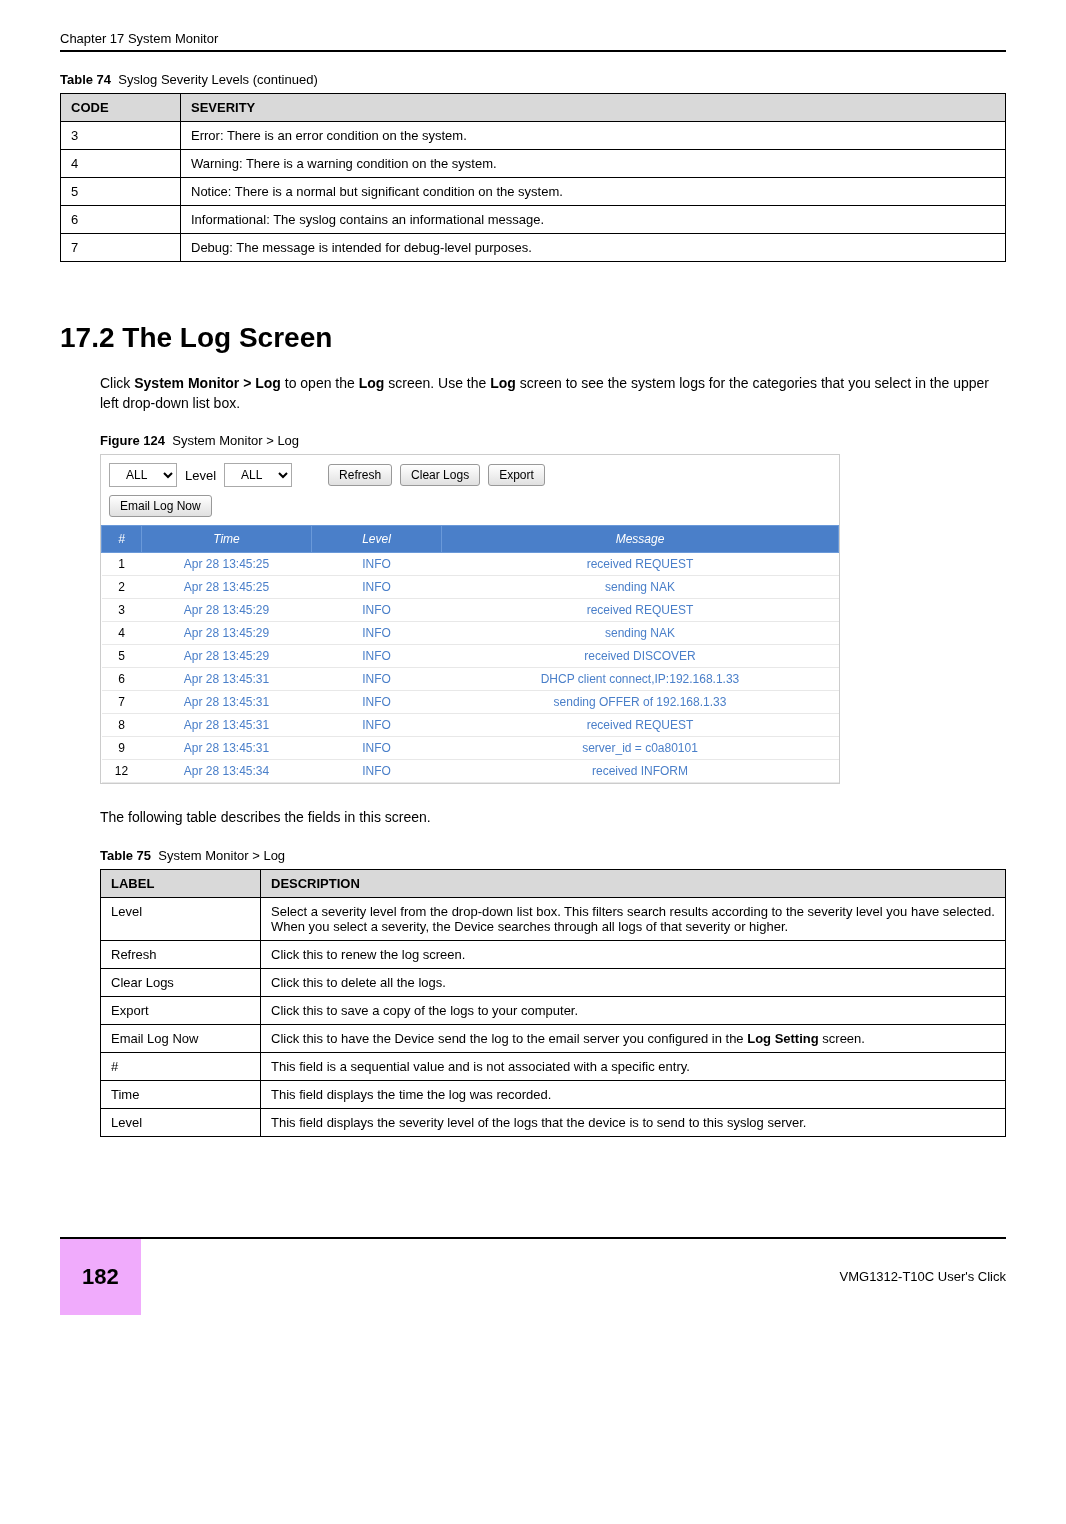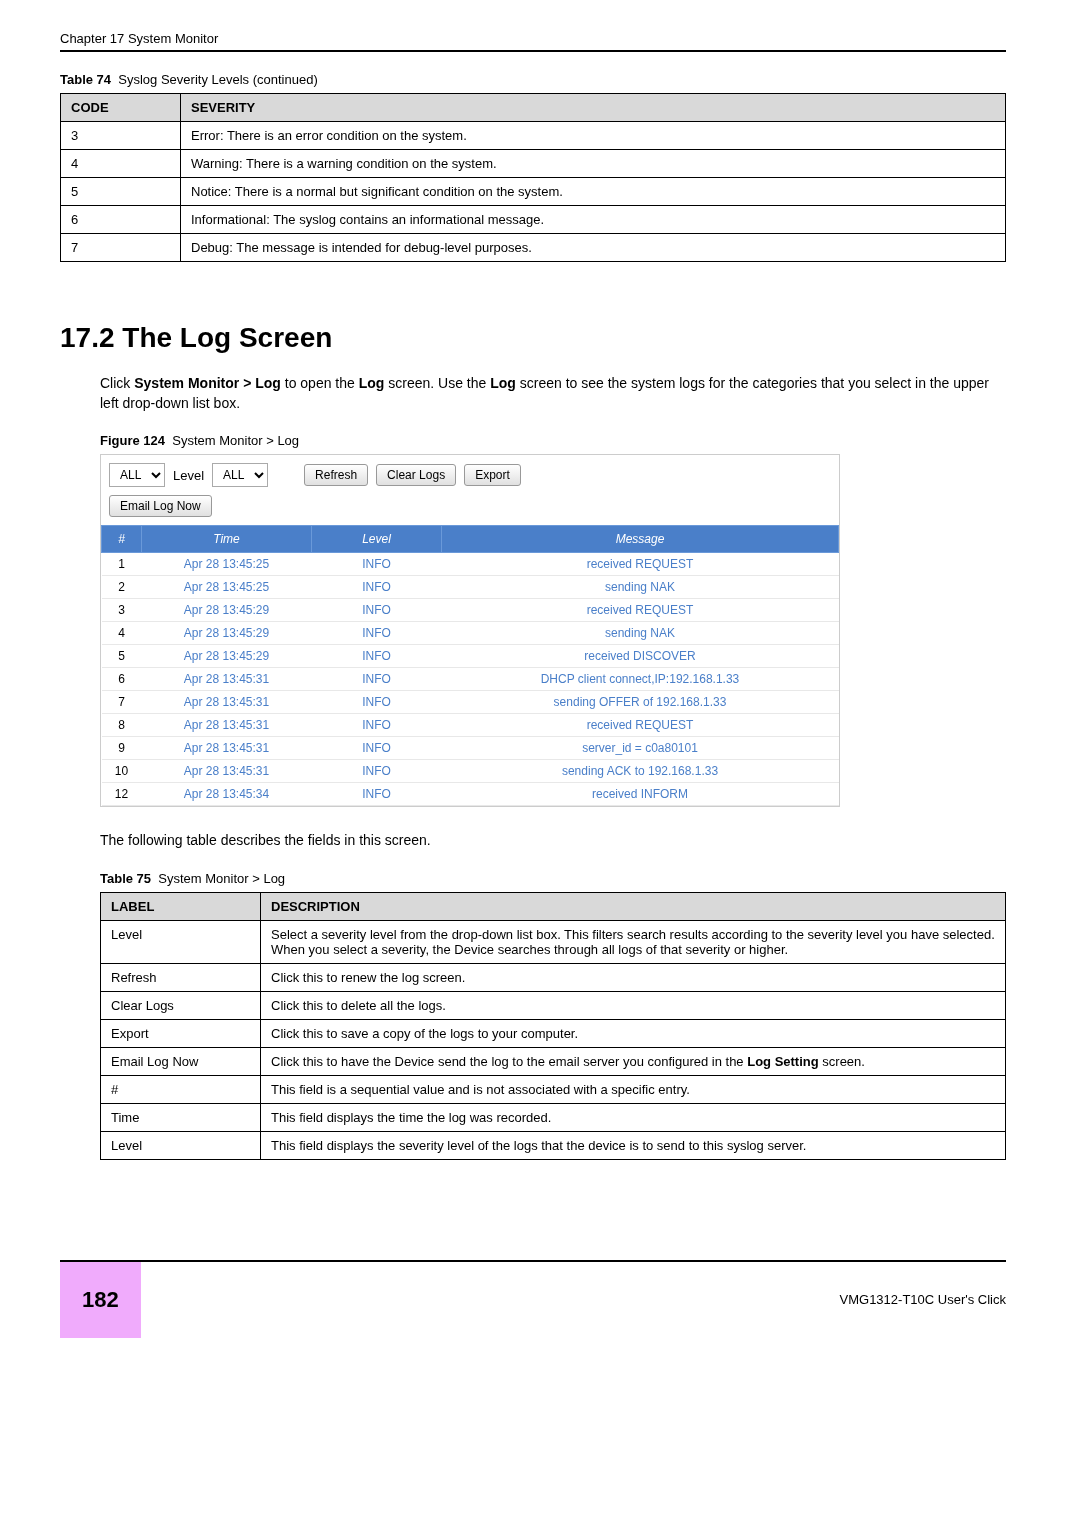--- a/index.html
+++ b/index.html
@@ -66,21 +66,21 @@
     }
     .screenshot-toolbar {
       padding: 8px;
       display: flex;
       gap: 8px;
       align-items: center;
       font-size: 12px;
     }
     .screenshot-toolbar select {
       font-size: 12px;
-      padding: 2px 6px;
+      padding: 2px 12px;
       border: 1px solid #aaa;
       background: #fff;
       height: 24px;
     }
     .screenshot-toolbar .btn {
       border: 1px solid #999;
       background: linear-gradient(#fff, #e0e0e0);
       padding: 3px 10px;
       font-size: 12px;
       border-radius: 3px;
@@ -287,26 +287,20 @@
           <td>INFO</td>
           <td>received REQUEST</td>
         </tr>
         <tr>
           <td>9</td>
           <td>Apr 28 13:45:31</td>
           <td>INFO</td>
           <td>server_id = c0a80101</td>
         </tr>
         <tr>
-          <td>10</td>
-          <td>Apr 28 13:45:31</td>
-          <td>INFO</td>
-          <td>sending ACK to 192.168.1.33</td>
-        </tr>
-        <tr>
           <td>12</td>
           <td>Apr 28 13:45:34</td>
           <td>INFO</td>
           <td>received INFORM</td>
         </tr>
       </tbody>
   </table>
 </div>
 
 <p class="body-text">The following table describes the fields in this screen.</p>

